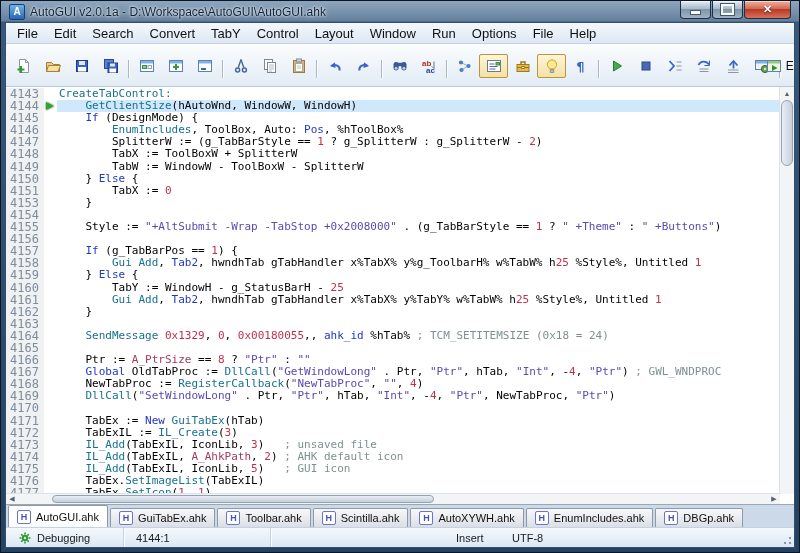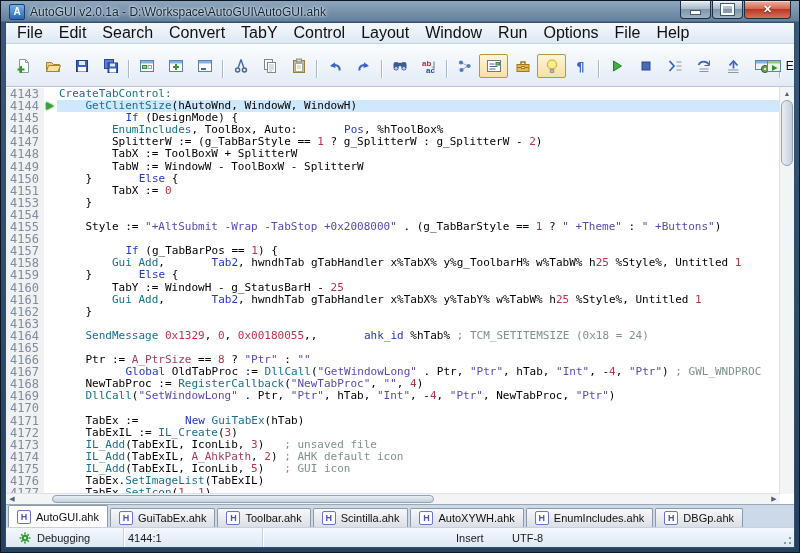--- a/index.html
+++ b/index.html
@@ -21,21 +21,21 @@
   .wbtn.gray{width:29px;background:linear-gradient(#e6edf4 0%,#a9bac9 45%,#8096ab 50%,#9fb2c3 100%);}
   .wbtn.red{width:45px;background:linear-gradient(#f0b0a0 0%,#d26a52 45%,#b83926 50%,#d8705a 100%);}
   .glyph-min{width:9px;height:3px;background:#fff;border:1px solid #405a74;margin-top:6px;}
   .glyph-max{width:9px;height:7px;background:transparent;border:2px solid #fff;outline:1px solid #405a74;}
   .glyph-close{color:#fff;font-size:11px;font-weight:bold;text-shadow:0 1px 1px #5a1208;line-height:1;}
   
   .client{position:absolute;left:4px;top:21px;right:4px;bottom:4px;background:#dce7f3;
     border:1px solid #30506e;display:flex;flex-direction:column;overflow:hidden;}
   
   .menubar{height:20px;flex:none;background:linear-gradient(#f4f8fc,#dde8f4);display:flex;align-items:center;
-    padding-left:3px;border-bottom:1px solid #c5d2e0;font-size:16px;}
+    padding-left:3px;border-bottom:1px solid #c5d2e0;font-size:13px;}
   .menu-item{padding:3px 8px;color:#101010;}
   
   .toolbar{height:26px;flex:none;background:linear-gradient(#fbfdfe,#e2ebf5);display:flex;align-items:flex-end;
     padding:8px 3px;border-bottom:1px solid #bac7d5;}
   .tbtn{height:22px;min-width:23px;display:flex;align-items:center;justify-content:center;
     border:1px solid transparent;border-radius:2px;padding:0 2px;}
   .tbtn.toggled{border-color:#bb9440;background:linear-gradient(#fdf5d8,#f6e1a4);}
   .tbtn svg{display:block;}
   .tsep{width:1px;height:18px;background:#a9b7c6;box-shadow:1px 0 0 #fdfdfd;margin:0 3px;flex:none;}
   .exec-label{font-size:12px;margin-left:4px;color:#101010;}
@@ -44,21 +44,21 @@
   .editor{flex:1;position:relative;background:#fff;overflow:hidden;border-bottom:1px solid #9aa7b5;}
   .lines{position:absolute;top:1px;left:0;right:14px;bottom:10px;overflow:hidden;
     font-family:"DejaVu Sans Mono",monospace;font-size:11px;line-height:12.1px;}
   .line{display:flex;height:12.1px;white-space:pre;}
   .ln{width:33px;flex:none;text-align:right;padding-right:5px;background:#eff1f3;color:#7e8c9c;font-size:12px;}
   .mk{width:13px;flex:none;background:#fff;position:relative;}
   .arr{position:absolute;left:2px;top:2px;width:0;height:0;border-top:4px solid transparent;
     border-bottom:4px solid transparent;border-left:8px solid #33a133;filter:drop-shadow(0 0 1px #1c6e1c);}
   .code{flex:1;padding-left:2px;color:#000;}
   .line.cur .code{background:#cfe8fb;}
-  .c{color:#17708e;} .k{color:#2038c0;margin-left:40px;} .n{color:#bf3049;}
+  .c{color:#17708e;} .k{color:#2038c0;} .n{color:#bf3049;}
   .s{color:#5c48b0;} .m{color:#7f9090;} .v{color:#a23a62;} .t{color:#000;}
   
   .vscroll{position:absolute;top:0;right:0;bottom:10px;width:14px;background:#f2f4f6;border-left:1px solid #dde2e8;}
   .sb-arrow{height:12px;display:flex;align-items:center;justify-content:center;font-size:7px;color:#55616e;}
   .vthumb{position:absolute;left:1px;right:1px;top:13px;height:64px;border:1px solid #93a3b4;border-radius:6px;
     background:linear-gradient(90deg,#e9eef4,#c4d0dc);}
   .hscroll{position:absolute;left:0;right:14px;bottom:0;height:10px;background:#f2f4f6;border-top:1px solid #dde2e8;
     display:flex;align-items:center;}
   .hs-arrow{width:12px;text-align:center;font-size:7px;color:#55616e;}
   .hthumb{position:absolute;left:46px;width:380px;top:1px;bottom:1px;border:1px solid #93a3b4;border-radius:5px;
@@ -69,21 +69,21 @@
     border:1px solid #8d99a6;border-bottom:none;border-radius:2px 2px 0 0;margin-right:2px;
     background:linear-gradient(#f7f8fa,#dbdfe5);white-space:nowrap;}
   .ftab.active{background:#fff;height:21px;}
   .hicon{width:12px;height:12px;flex:none;border:1px solid #6a74c8;background:#fff;color:#4a54b8;font-size:9px;
     font-weight:bold;display:flex;align-items:center;justify-content:center;margin-right:5px;border-radius:2px;}
   
   .statusbar{height:19px;flex:none;background:linear-gradient(#f3f8fd,#dde8f3);display:flex;align-items:center;
     font-size:11px;color:#1a1a1a;position:relative;border-top:1px solid #c5d2e0;}
   .scell{height:100%;display:flex;align-items:center;border-right:1px solid #c3d0de;box-shadow:1px 0 0 #fff;}
   .scell.c1{width:104px;padding-left:5px;margin-left:8px;}
-  .scell.c2{width:134px;padding-left:4px;}
+  .scell.c2{width:134px;padding-left:12px;}
   .scell.flex{flex:1;border-right:none;box-shadow:none;}
   .scell.c4{width:46px;padding-left:12px;border-right:none;box-shadow:none;}
   .scell.c5{width:60px;padding-left:10px;border-right:none;box-shadow:none;}
   .scell.c6{width:222px;border-right:none;box-shadow:none;}
   .sicon{margin-right:6px;display:flex;}
   .grip{position:absolute;right:1px;bottom:1px;width:12px;height:12px;
     background:
       radial-gradient(circle at 9px 9px,#8a98a8 1px,transparent 1.6px),
       radial-gradient(circle at 9px 4px,#8a98a8 1px,transparent 1.6px),
       radial-gradient(circle at 4px 9px,#8a98a8 1px,transparent 1.6px);}

